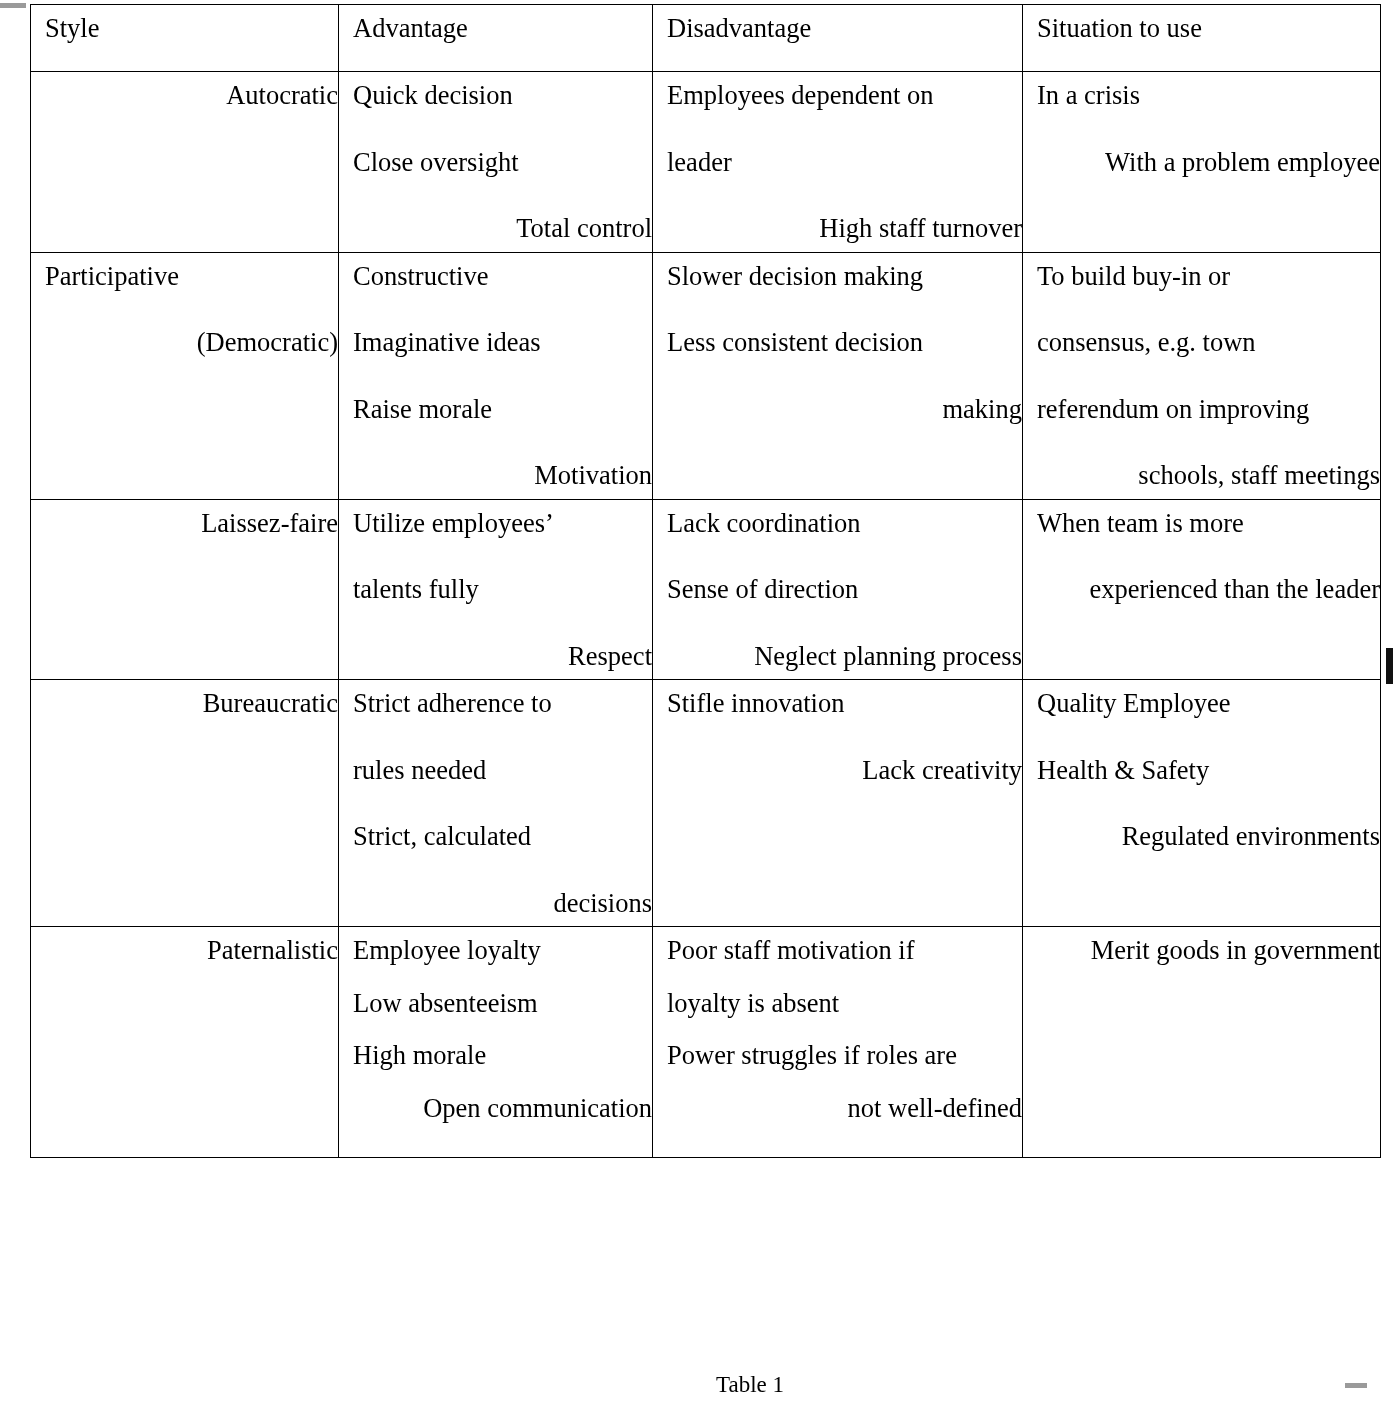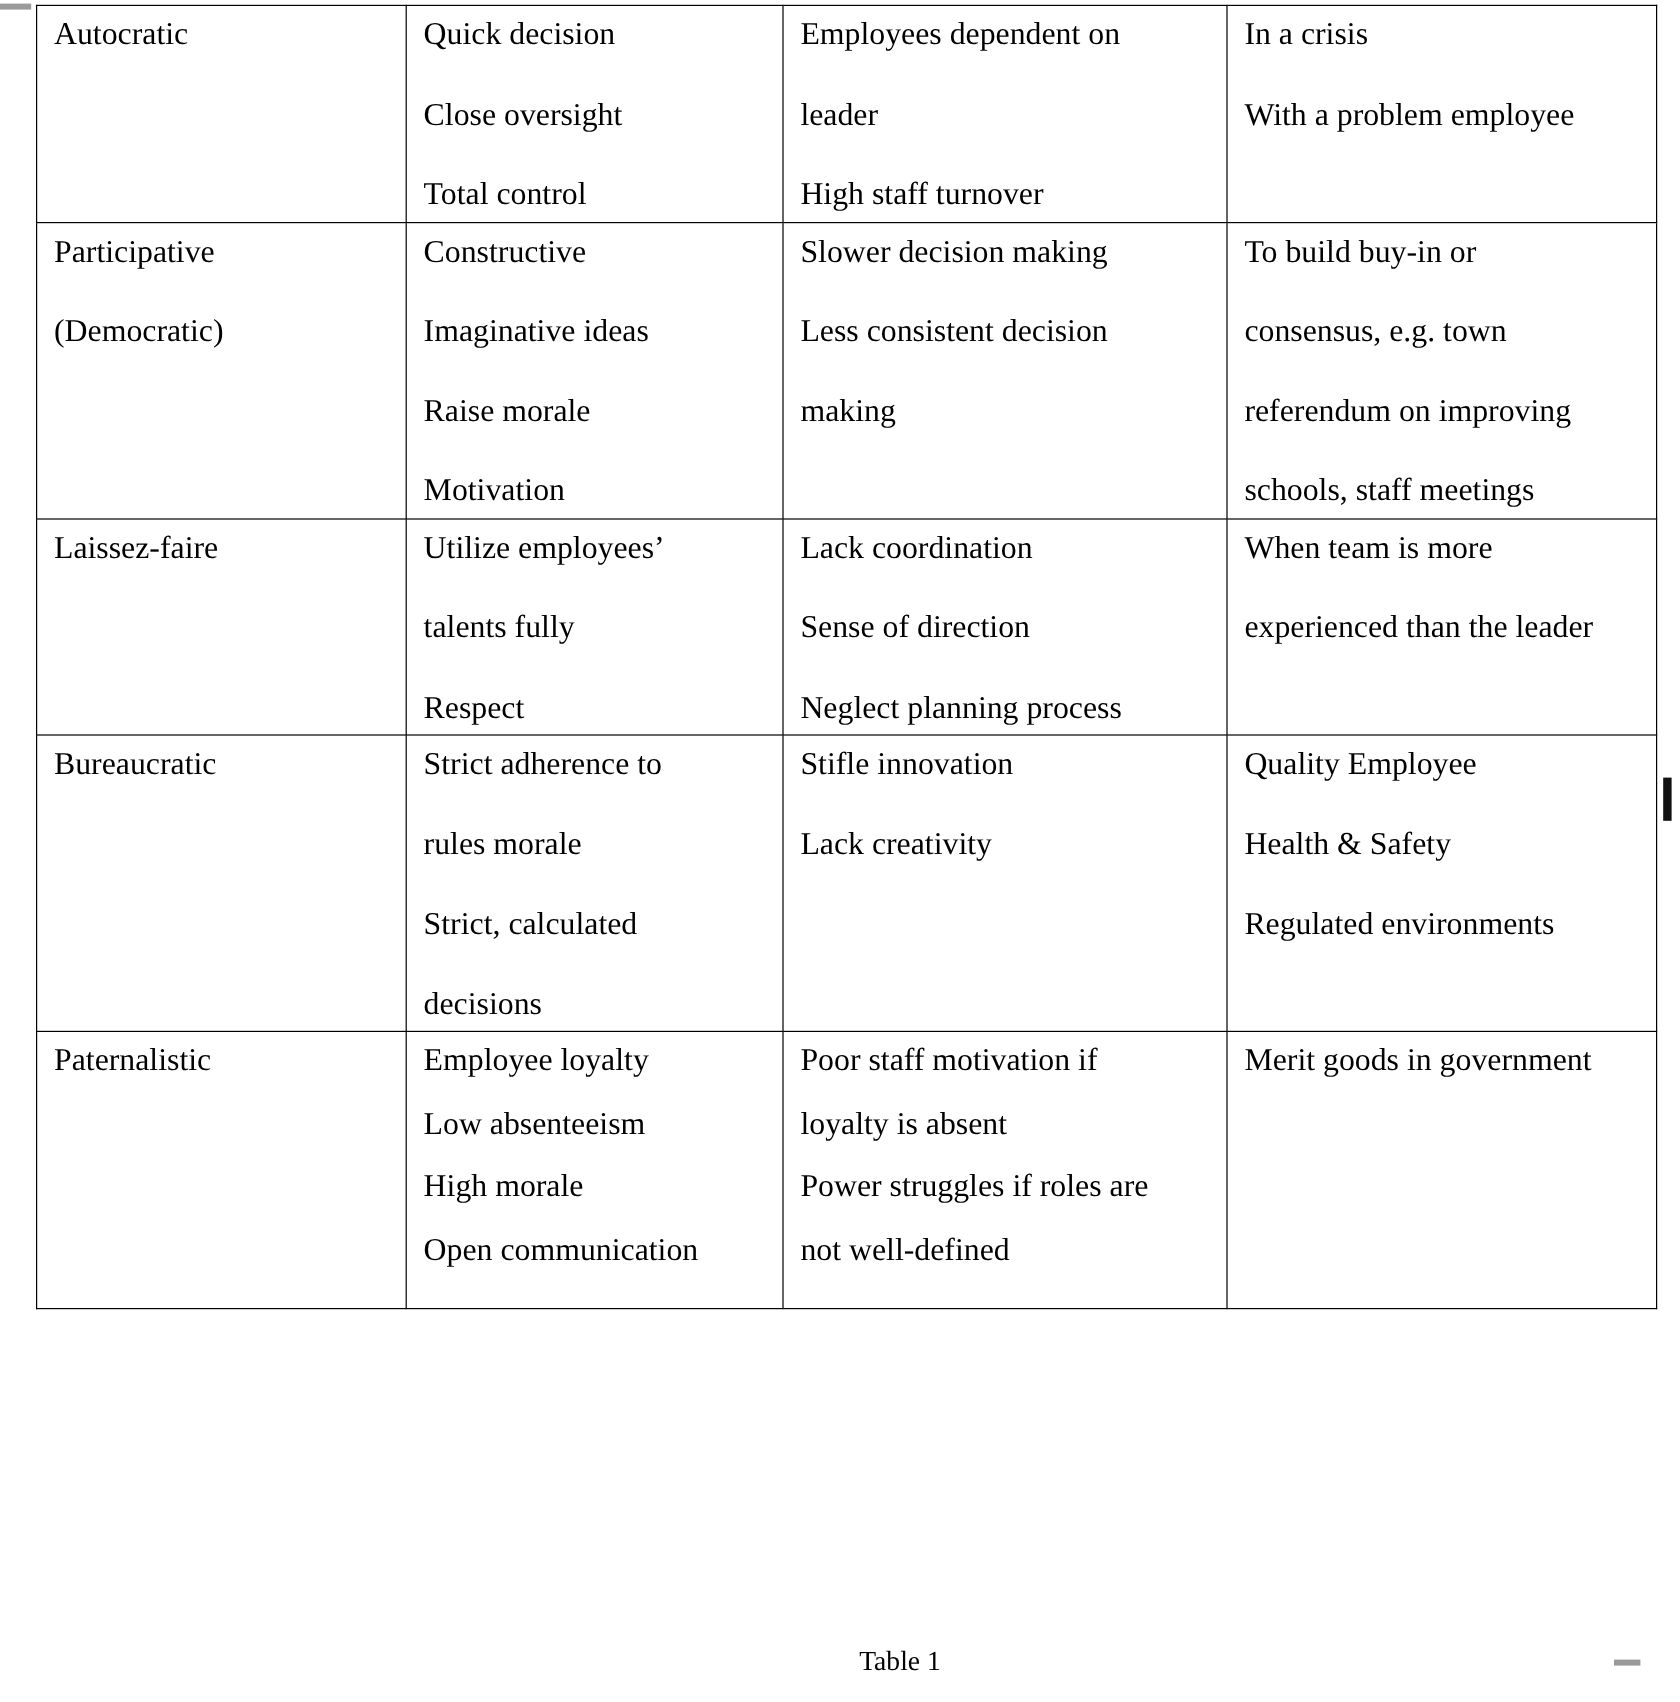--- a/index.html
+++ b/index.html
@@ -74,20 +74,21 @@
 
   .cell-lines {
     display: block;
   }
   .cell-lines .line {
     display: block;
     padding-bottom: 40px;
   }
   .cell-lines .line:last-child {
     padding-bottom: 0;
+    text-align: right;
   }
   
   tr.tight .cell-lines .line {
     padding-bottom: 26px;
   }
 
   .caption {
     position: absolute;
     left: 0;
     top: 1372px;
@@ -111,20 +112,34 @@
 <div class="table-wrap">
   <table class="leadership-table">
     <colgroup>
       <col class="c-style">
       <col class="c-advantage">
       <col class="c-disadvantage">
       <col class="c-situation">
     </colgroup>
     <tbody>
 
+      <tr class="header-row">
+        <td>
+          <span class="cell-lines">Style</span>
+        </td>
+        <td>
+          <span class="cell-lines">Advantage</span>
+        </td>
+        <td>
+          <span class="cell-lines">Disadvantage</span>
+        </td>
+        <td>
+          <span class="cell-lines">Situation to use</span>
+        </td>
+      </tr>
 
       <tr>
         <td>
             <span class="cell-lines">
               <span class="line">Autocratic</span>
             </span>
           </td>
         <td>
             <span class="cell-lines">
               <span class="line">Quick decision</span>
@@ -209,21 +224,21 @@
 
       <tr>
         <td>
             <span class="cell-lines">
               <span class="line">Bureaucratic</span>
             </span>
           </td>
         <td>
             <span class="cell-lines">
               <span class="line">Strict adherence to</span>
-              <span class="line">rules morale</span>
+              <span class="line">rules needed</span>
               <span class="line">Strict, calculated</span>
               <span class="line">decisions</span>
             </span>
           </td>
         <td>
             <span class="cell-lines">
               <span class="line">Stifle innovation</span>
               <span class="line">Lack creativity</span>
             </span>
           </td>

